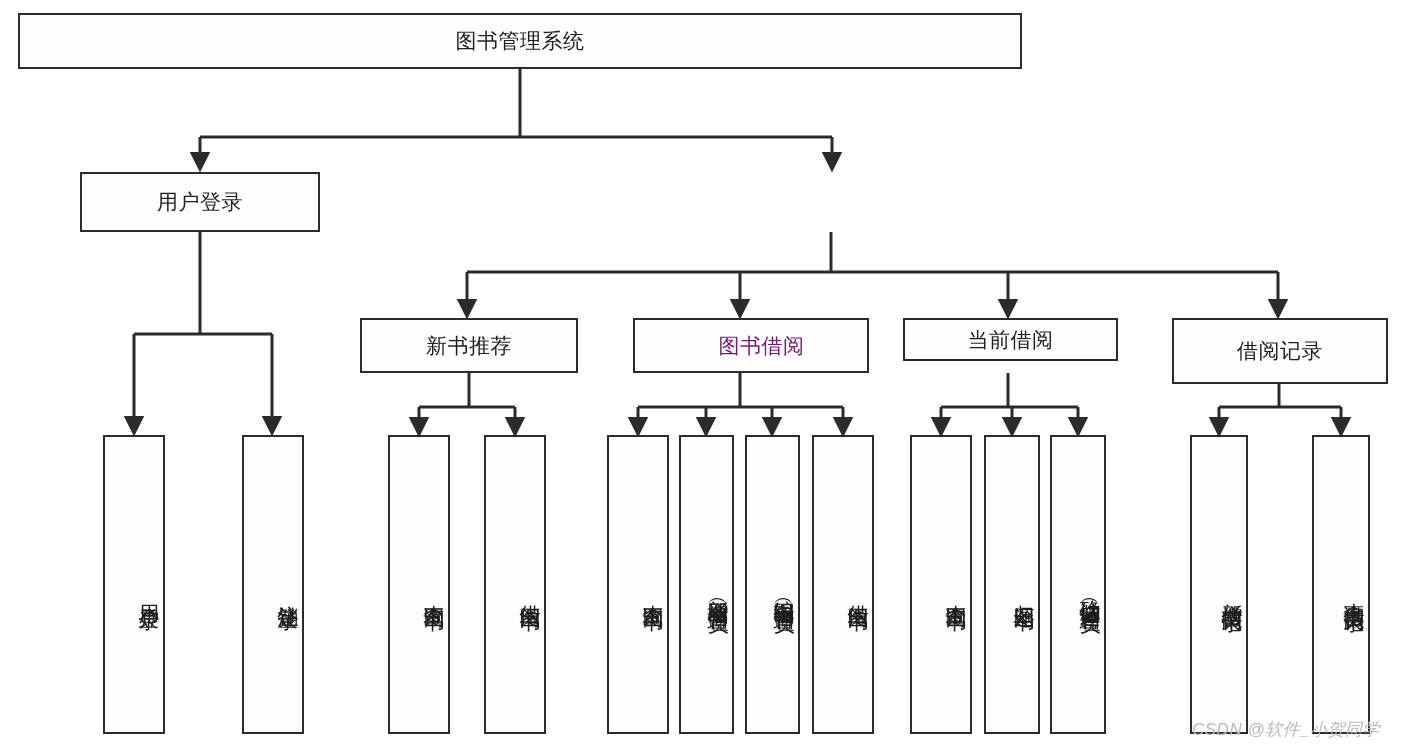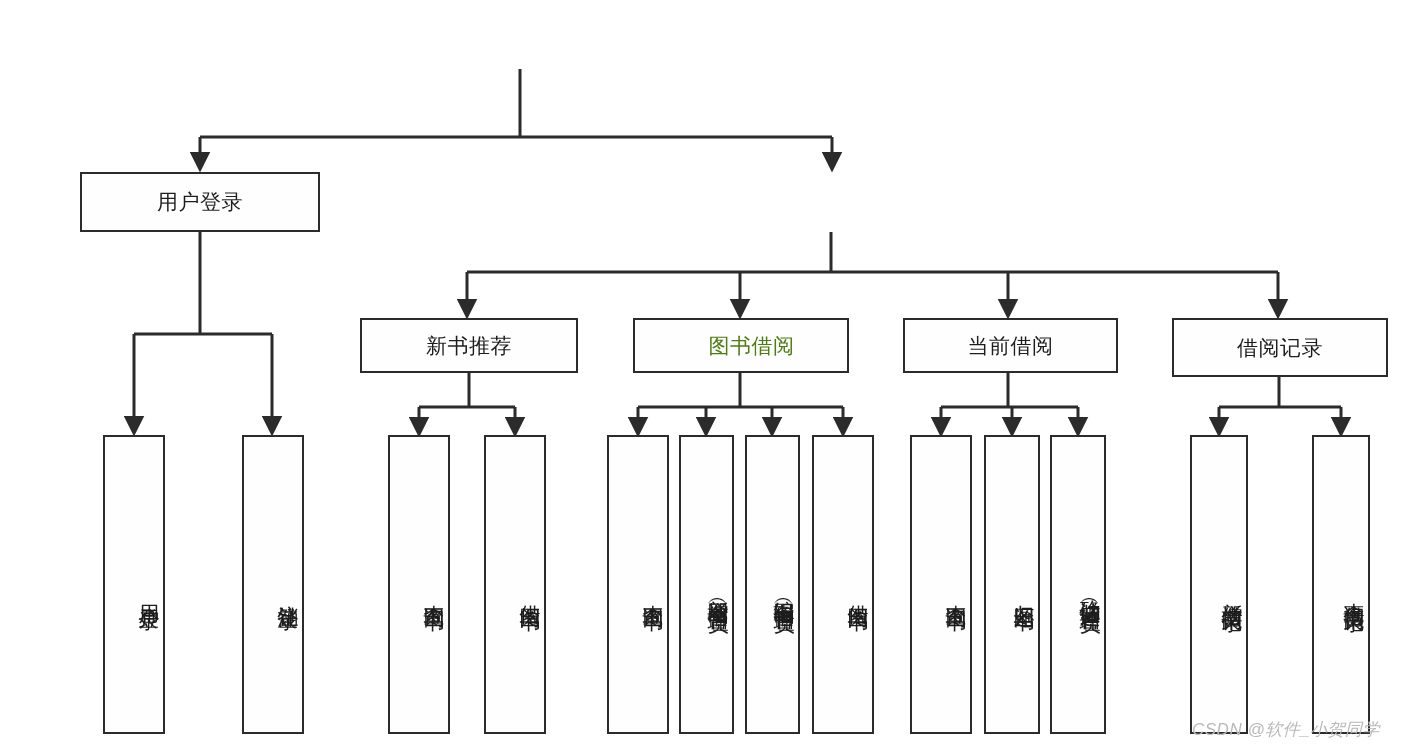--- a/index.html
+++ b/index.html
@@ -112,27 +112,28 @@
       <path d="M 1012 407 L 1012 427" marker-end="url(#arrow)"></path>
       <path d="M 1078 407 L 1078 427" marker-end="url(#arrow)"></path>
 
       <path d="M 1279 373 L 1279 407"></path>
       <path d="M 1219 407 L 1341 407"></path>
       <path d="M 1219 407 L 1219 427" marker-end="url(#arrow)"></path>
       <path d="M 1341 407 L 1341 427" marker-end="url(#arrow)"></path>
     </g>
   </svg>
 
+  <div class="node horiz" id="node-root" style="left: 18px; top: 13px; width: 1004px; height: 56px; border-color: rgb(43, 43, 43); background: rgb(254, 254, 254); color: rgb(29, 29, 29);">图书管理系统</div>
 
   <div class="node horiz" style="left: 80px; top: 172px; width: 240px; height: 60px; border-color: rgb(43, 43, 43); background: rgb(254, 254, 254); color: rgb(29, 29, 29);">用户登录</div>
 
   <div class="node horiz" style="left: 360px; top: 318px; width: 218px; height: 55px; border-color: rgb(43, 43, 43); background: rgb(254, 254, 254); color: rgb(29, 29, 29);">新书推荐</div>
-  <div class="node horiz" style="left: 633px; top: 318px; width: 216px; height: 55px; border-color: rgb(43, 43, 43); background: rgb(254, 254, 254); color: #4d7c0f; padding-left: 21px;">图书借阅</div>
-  <div class="node horiz" style="left: 903px; top: 318px; width: 215px; height: 55px; border-color: rgb(43, 43, 43); background: rgb(254, 254, 254); color: rgb(29, 29, 29);">当前借阅</div>
-  <div class="node horiz" style="left: 1172px; top: 318px; width: 216px; height: 59px; border-color: rgb(43, 43, 43); background: rgb(254, 254, 254); color: rgb(29, 29, 29);">借阅记录</div>
+  <div class="node horiz" style="left: 633px; top: 318px; width: 236px; height: 55px; border-color: rgb(43, 43, 43); background: rgb(254, 254, 254); color: #701a75; padding-left: 21px;">图书借阅</div>
+  <div class="node horiz" style="left: 903px; top: 318px; width: 215px; height: 43px; border-color: rgb(43, 43, 43); background: rgb(254, 254, 254); color: rgb(29, 29, 29);">当前借阅</div>
+  <div class="node horiz" style="left: 1172px; top: 318px; width: 216px; height: 66px; border-color: rgb(43, 43, 43); background: rgb(254, 254, 254); color: rgb(29, 29, 29);">借阅记录</div>
 
   <div class="node vert" style="left: 103px; top: 435px; width: 62px; height: 299px; border-color: rgb(43, 43, 43); background: rgb(254, 254, 254); color: rgb(29, 29, 29);">
     <span class="vtext">用户登录</span>
   </div>
   <div class="node vert" style="left: 242px; top: 435px; width: 62px; height: 299px; border-color: rgb(43, 43, 43); background: rgb(254, 254, 254); color: rgb(29, 29, 29);">
     <span class="vtext">注销登录</span>
   </div>
   <div class="node vert" style="left: 388px; top: 435px; width: 62px; height: 299px; border-color: rgb(43, 43, 43); background: rgb(254, 254, 254); color: rgb(29, 29, 29);">
     <span class="vtext">查询图书</span>
   </div>

